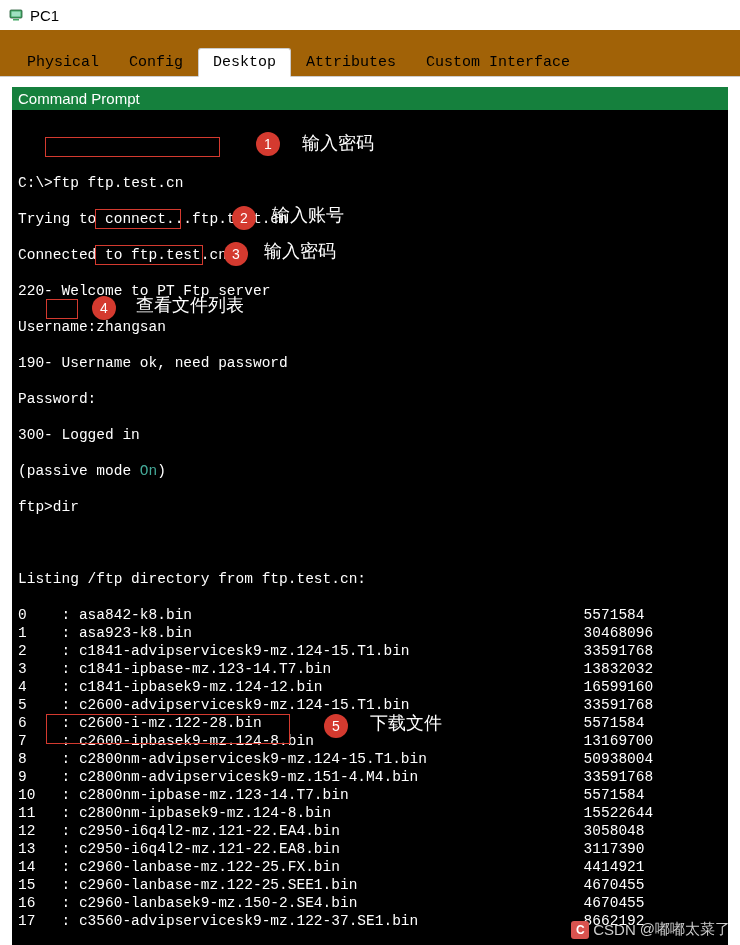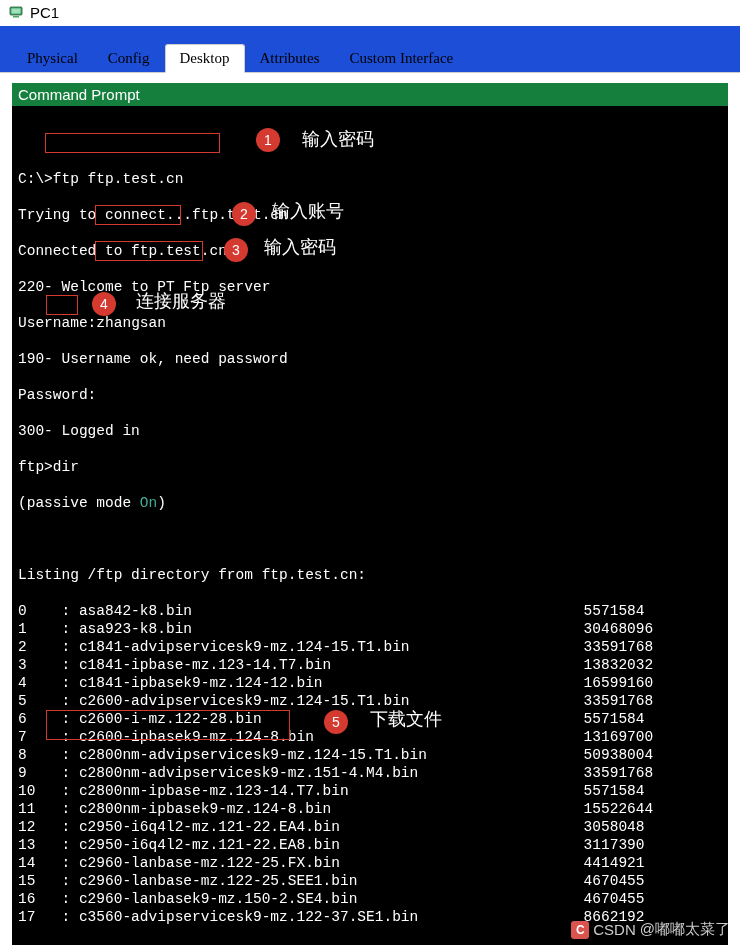--- a/index.html
+++ b/index.html
@@ -10,44 +10,44 @@
       font-family: "SimSun", "Courier New", monospace;
       position: relative;
       overflow: hidden;
     }
     .window {
       background: #fff;
       width: 100%;
     }
     .title-bar {
       display: flex;
-      align-items: flex-start;
-      padding: 4px 8px;
+      align-items: center;
+      padding: 15px 8px;
       background: #fff;
       height: 26px;
     }
     .title-bar .icon-pc {
       width: 16px; height: 16px;
       margin-right: 6px;
       display: inline-flex;
       align-items: center;
       justify-content: center;
     }
     .title-text {
       font-family: "SimSun", sans-serif;
       font-size: 15px;
     }
     .tabs {
       display: flex;
       border-bottom: 1px solid #ccc;
       padding-left: 12px;
       padding-top: 18px;
-      font-family: Liberation Serif, serif;
-      font-size: 15px;
-      background: #1d4ed8;
+      font-family: Liberation Mono, monospace;
+      font-size: 15px;
+      background: #a16207;
     }
     .tab {
       padding: 5px 14px;
       border: 1px solid transparent;
       border-bottom: none;
       position: relative;
       cursor: pointer;
     }
     .tab.active {
       border-color: #ccc;
@@ -161,22 +161,22 @@
     <div class="terminal">
 <div class="term-line"> </div>
 <div class="term-line"><span>C:\&gt;</span><span>ftp ftp.test.cn</span></div>
 <div class="term-line">Trying to connect...ftp.test.cn</div>
 <div class="term-line">Connected to ftp.test.cn</div>
 <div class="term-line">220- Welcome to PT Ftp server</div>
 <div class="term-line"><span>Username:</span><span>zhangsan</span></div>
 <div class="term-line">190- Username ok, need password</div>
 <div class="term-line">Password:</div>
 <div class="term-line">300- Logged in</div>
+<div class="term-line"><span>(passive mode </span><span class="green">On</span><span>)</span></div>
 <div class="term-line"><span>ftp&gt;</span><span>dir</span></div>
-<div class="term-line"><span>(passive mode </span><span class="green">On</span><span>)</span></div>
 <div class="term-line"> </div>
 <div class="term-line">Listing /ftp directory from ftp.test.cn:</div>
 <div id="file-list"><div class="term-line">0    : asa842-k8.bin                                             5571584</div><div class="term-line">1    : asa923-k8.bin                                             30468096</div><div class="term-line">2    : c1841-advipservicesk9-mz.124-15.T1.bin                    33591768</div><div class="term-line">3    : c1841-ipbase-mz.123-14.T7.bin                             13832032</div><div class="term-line">4    : c1841-ipbasek9-mz.124-12.bin                              16599160</div><div class="term-line">5    : c2600-advipservicesk9-mz.124-15.T1.bin                    33591768</div><div class="term-line">6    : c2600-i-mz.122-28.bin                                     5571584</div><div class="term-line">7    : c2600-ipbasek9-mz.124-8.bin                               13169700</div><div class="term-line">8    : c2800nm-advipservicesk9-mz.124-15.T1.bin                  50938004</div><div class="term-line">9    : c2800nm-advipservicesk9-mz.151-4.M4.bin                   33591768</div><div class="term-line">10   : c2800nm-ipbase-mz.123-14.T7.bin                           5571584</div><div class="term-line">11   : c2800nm-ipbasek9-mz.124-8.bin                             15522644</div><div class="term-line">12   : c2950-i6q4l2-mz.121-22.EA4.bin                            3058048</div><div class="term-line">13   : c2950-i6q4l2-mz.121-22.EA8.bin                            3117390</div><div class="term-line">14   : c2960-lanbase-mz.122-25.FX.bin                            4414921</div><div class="term-line">15   : c2960-lanbase-mz.122-25.SEE1.bin                          4670455</div><div class="term-line">16   : c2960-lanbasek9-mz.150-2.SE4.bin                          4670455</div><div class="term-line">17   : c3560-advipservicesk9-mz.122-37.SE1.bin                   8662192</div></div>
 
 
 
 
 
 
 
@@ -191,21 +191,21 @@
       <div class="annot-box" style="left:83px; top:99px; width:86px; height:20px;"></div>
       <div class="annot-badge" style="left:220px; top:96px;"><span>2</span></div>
       <div class="annot-label" style="left:260px; top:96px;">输入账号</div>
 
       <div class="annot-box" style="left:83px; top:135px; width:108px; height:20px;"></div>
       <div class="annot-badge" style="left:212px; top:132px;"><span>3</span></div>
       <div class="annot-label" style="left:252px; top:132px;text-align:right;">输入密码</div>
 
       <div class="annot-box" style="left:34px; top:189px; width:32px; height:20px;"></div>
       <div class="annot-badge" style="left:80px; top:186px;"><span>4</span></div>
-      <div class="annot-label" style="left:124px; top:186px;">连接服务器</div>
+      <div class="annot-label" style="left:124px; top:186px;">查看文件列表</div>
 
       <div class="annot-box" style="left:34px; top:604px; width:244px; height:30px;"></div>
       <div class="annot-badge" style="left:312px; top:604px;"><span>5</span></div>
       <div class="annot-label" style="left:358px; top:604px;">下载文件</div>
     </div>
   </div>
 </div>
 
 <div class="watermark">
   <span class="c-icon">C</span>

